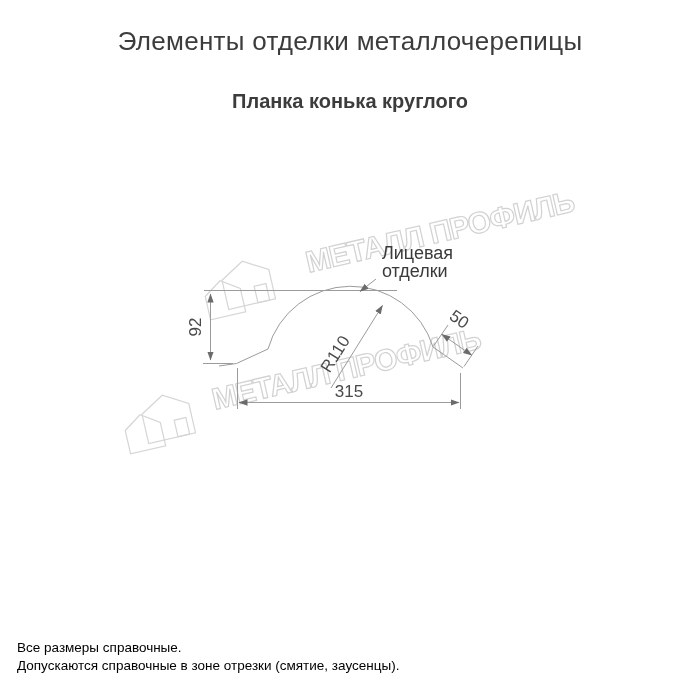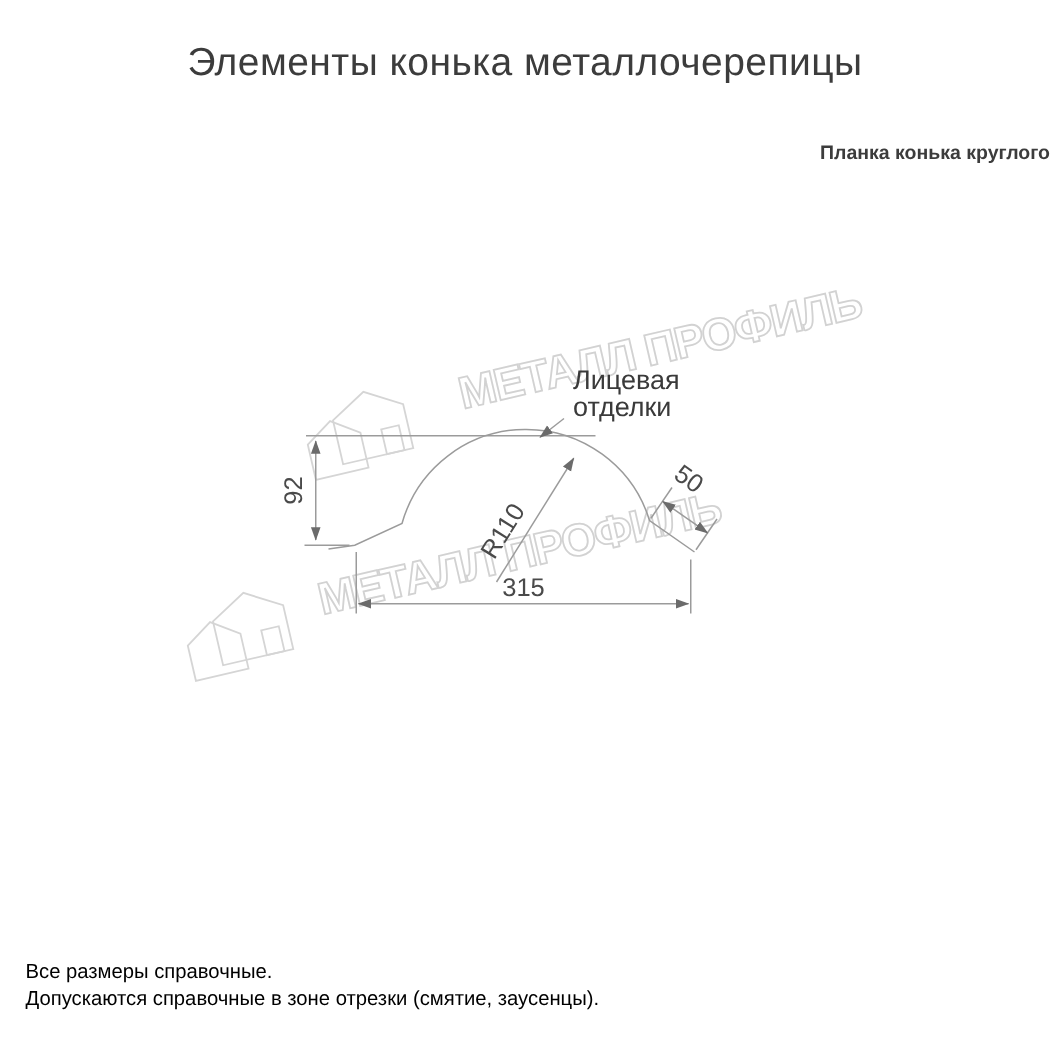--- a/index.html
+++ b/index.html
@@ -5,22 +5,22 @@
   html,body{margin:0;padding:0;background:#fff;}
   .page{
     position:relative;width:700px;height:700px;background:#ffffff;
     font-family:"Liberation Sans",sans-serif;overflow:hidden;
   }
   .page-title{
     position:absolute;top:26px;left:0;width:100%;text-align:center;
     font-size:26px;font-weight:400;color:#3c3c3c;letter-spacing:.3px;
   }
   .subtitle{
-    position:absolute;top:92px;left:0;width:100%;text-align:right;
-    font-size:13px;font-weight:bold;color:#3c3c3c;line-height:19px;
+    position:absolute;top:92px;left:0;width:100%;text-align:center;
+    font-size:20px;font-weight:bold;color:#3c3c3c;line-height:19px;
   }
   .face-label{
     position:absolute;left:382px;top:244px;font-size:18px;color:#3a3a3a;
     line-height:18px;white-space:nowrap;
   }
   .footer-notes{
     position:absolute;left:17px;top:639px;font-size:13.5px;color:#000000;
     line-height:18px;
   }
   svg.drawing{position:absolute;left:0;top:0;}
@@ -33,21 +33,21 @@
   }
   svg.drawing .outline{stroke:#9b9b9b;fill:none;stroke-width:1;}
   svg.drawing .dimline{stroke:#9b9b9b;fill:none;stroke-width:1;}
   svg.drawing .wm{stroke:#d5d5d5;fill:none;stroke-width:1.2;}
 </style>
 </head>
 <body>
 
 <div class="page">
 
-  <div class="page-title">Элементы конька металлочерепицы</div>
+  <div class="page-title">Элементы отделки металлочерепицы</div>
 
   <div class="subtitle">
     <div>Планка конька круглого</div>
   </div>
 
   <svg class="drawing" width="700" height="700" viewBox="0 0 700 700">
     <defs>
       <marker id="arrow" viewBox="0 0 10 10" refX="8.5" refY="5" markerWidth="10" markerHeight="10" orient="auto-start-reverse">
         <path d="M0,1.8 L9,5 L0,8.2 Z" fill="#6b6b6b"></path>
       </marker>

